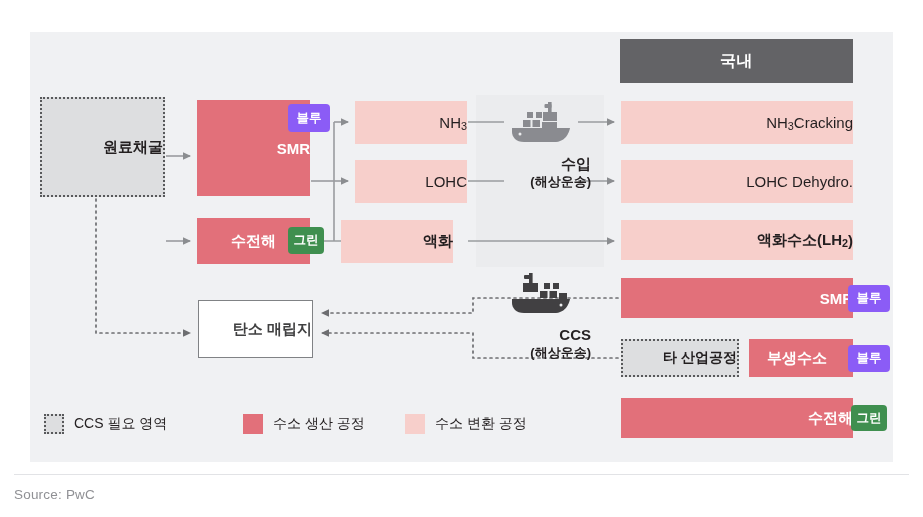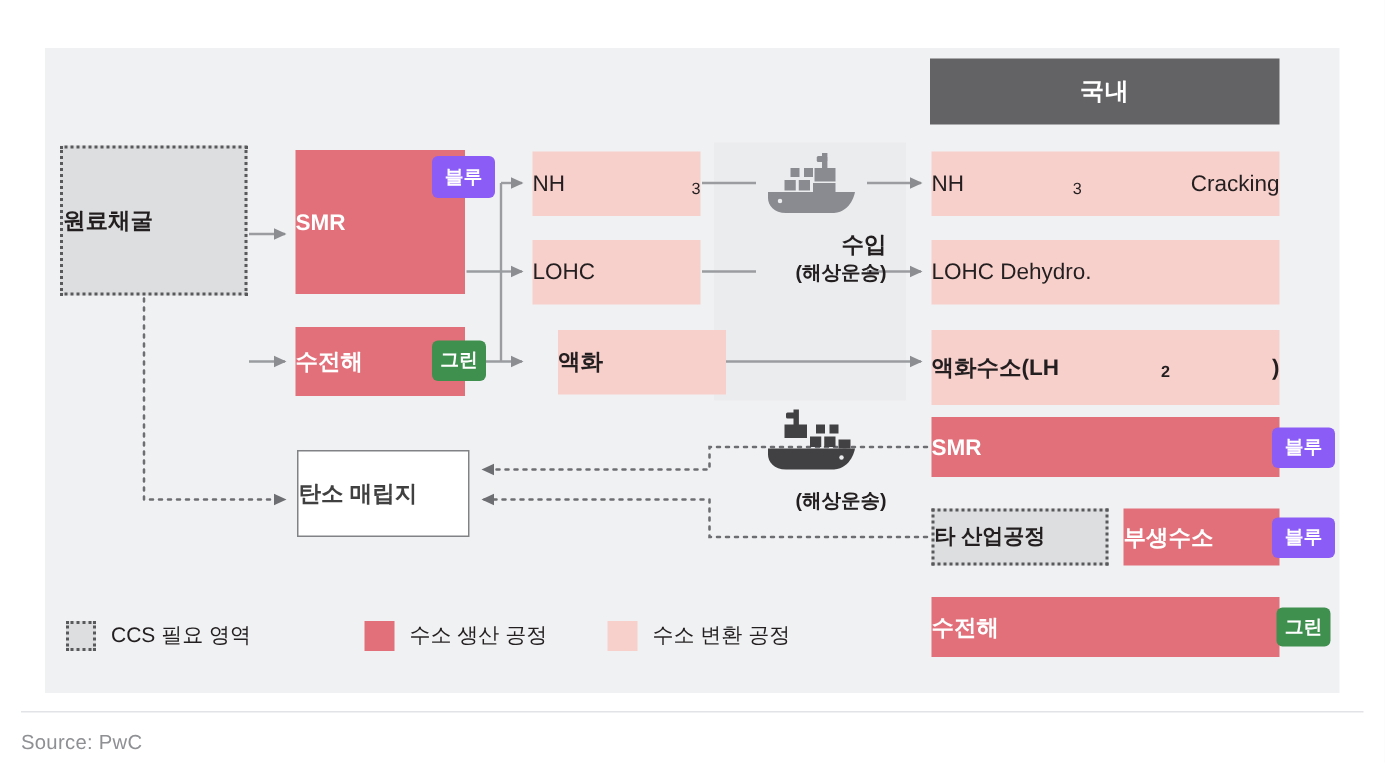--- a/index.html
+++ b/index.html
@@ -37,21 +37,21 @@
   #hdr-domestic{left:620px;top:39px;width:233px;height:44px;}
 
   
   .midband{
     position:absolute;left:476px;top:95px;width:128px;height:172px;
     background:#ebecee;
   }
 
   
   .box{
-    position:absolute;display:flex;align-items:center;justify-content:space-between;
+    position:absolute;display:flex;align-items:center;justify-content:flex-end;
     box-sizing:border-box;font-size:15px;
   }
   
   .prod{background:#e2707a;color:#ffffff;font-weight:bold;}
   
   .conv{background:#f7cfcb;color:#231f20;font-weight:normal;}
   
   .src{background:#dddee0;color:#231f20;font-weight:bold;}
   
   .ccsreq{border:2px dotted #58595b;}
@@ -60,26 +60,26 @@
 
   
   #b-raw       {left:40px; top:97px;  width:125px;height:100px;}
   #b-renew     {left:40px; top:218px; width:125px;height:46px;}
   #b-smr       {left:197px;top:100px; width:113px;height:96px;}
   #b-elec      {left:197px;top:218px; width:113px;height:46px;}
 
   
   #b-nh3       {left:355px;top:101px; width:112px;height:43px;}
   #b-lohc      {left:355px;top:160px; width:112px;height:43px;}
-  #b-liq       {left:372px;top:220px; width:112px;height:43px;}
+  #b-liq       {left:341px;top:220px; width:112px;height:43px;}
 
   
   #b-nh3crack  {left:621px;top:101px; width:232px;height:43px;}
   #b-lohcdeh   {left:621px;top:160px; width:232px;height:43px;}
-  #b-lh2       {left:621px;top:220px; width:232px;height:50px;}
+  #b-lh2       {left:621px;top:220px; width:232px;height:40px;}
 
   
   #b-landfill  {left:198px;top:300px; width:115px;height:58px;}
 
   
   #b-smr2      {left:621px;top:278px; width:232px;height:40px;}
   #b-otherproc {left:621px;top:339px; width:118px;height:38px;}
   #b-byproduct {left:749px;top:339px; width:104px;height:38px;}
   #b-elec2     {left:621px;top:398px; width:232px;height:40px;}
 
@@ -216,20 +216,21 @@
       <rect x="47" y="11" width="6" height="6"></rect>
       <rect x="17" y="11" width="15" height="9"></rect>
       <rect x="34" y="19" width="7.5" height="7"></rect>
       <rect x="43.5" y="19" width="7.5" height="7"></rect>
       <rect x="53" y="21" width="8" height="6"></rect>
       <path d="M6,27 L64,27 C64,27 62,40 50,41 L18,41 C10,41 6,36 6,31 Z"></path>
       <circle cx="55" cy="33" r="1.5" fill="#ebecee"></circle>
     </g>
   </svg>
   <div class="midlabel" id="lbl-ccs">
+    <span class="l1">CCS</span>
     <span class="l2">(해상운송)</span>
   </div>
 
   <div class="box white" id="b-landfill">탄소 매립지</div>
 
   <div class="box conv" id="b-nh3crack">
     <span>NH</span>
       <sub>3</sub>
       <span> Cracking</span>
   </div>

